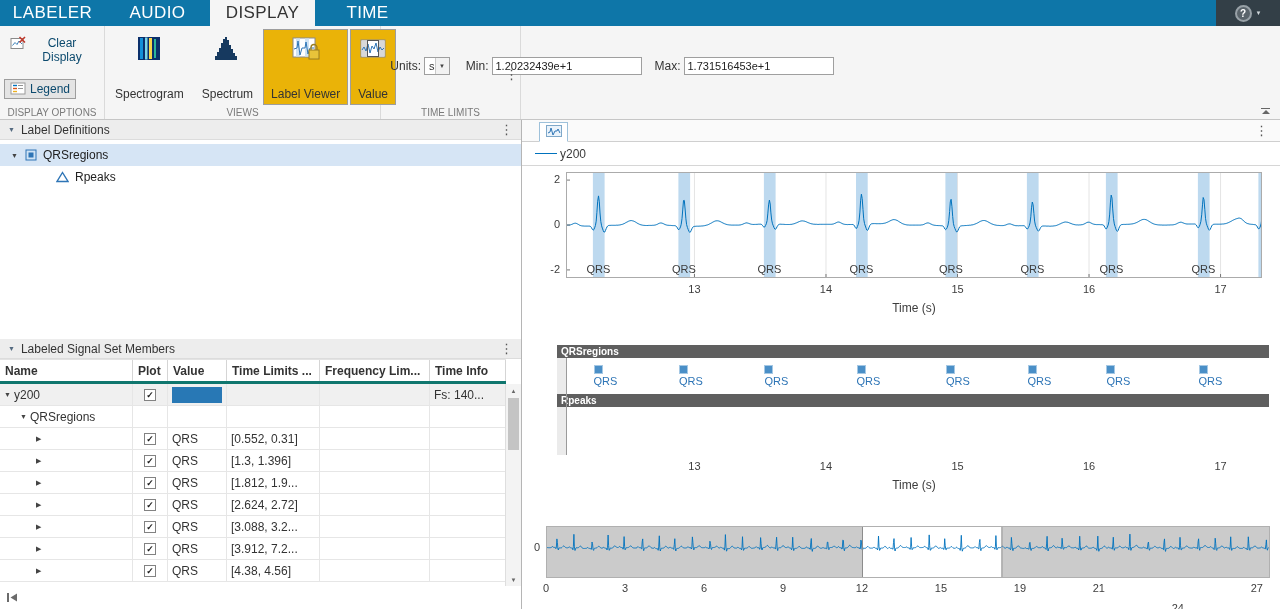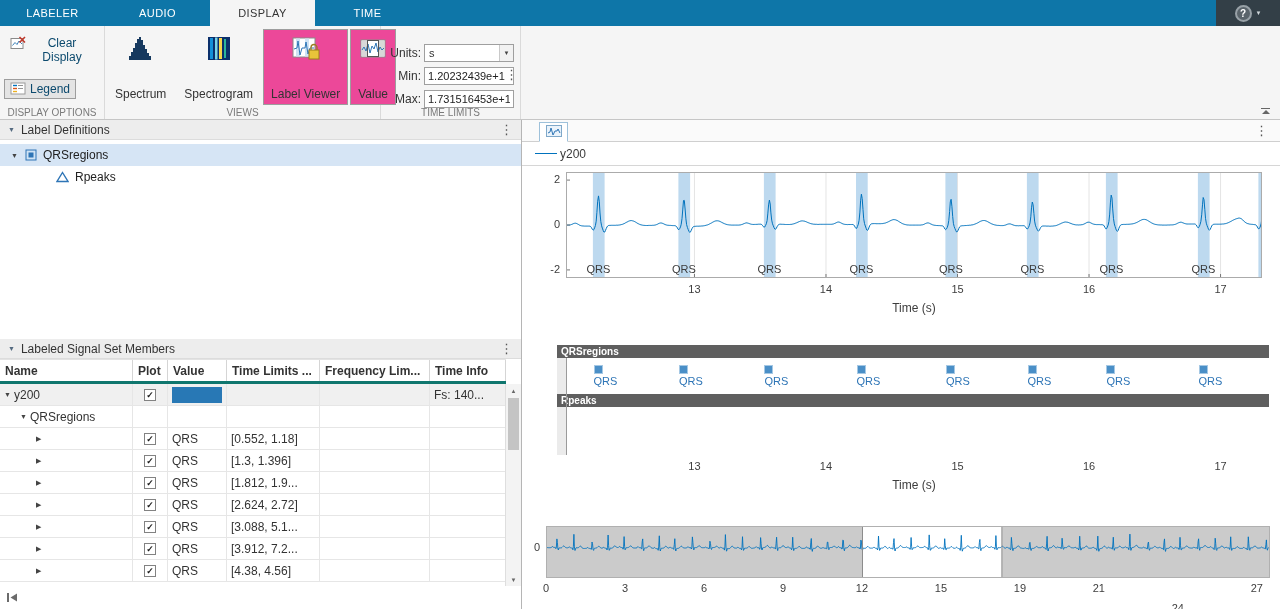--- a/index.html
+++ b/index.html
@@ -3,41 +3,41 @@
 <meta charset="utf-8">
 <style>
   *{box-sizing:border-box;margin:0;padding:0}
   html,body{width:1280px;height:609px}
   body{font-family:"Liberation Sans",sans-serif;font-size:12px;color:#333;background:#fff;overflow:hidden;cursor:default}
   .app{width:1280px;height:609px;display:flex;flex-direction:column}
 
   
   .topbar{height:26px;background:var(--topbar,#0e76a8);position:relative;display:flex;flex:none}
   .top-tabs{display:flex;height:100%}
-  .top-tab{width:105px;display:flex;align-items:center;justify-content:center;color:#fff;font-size:11px;letter-spacing:.4px}
+  .top-tab{width:105px;display:flex;align-items:center;justify-content:center;color:#fff;font-size:17px;letter-spacing:.4px}
   .top-tab.active{background:#f5f5f5;color:#333}
   .topbar-right{position:absolute;right:0;top:0;height:26px;width:64px;background:#333f47;display:flex;align-items:center;justify-content:center}
   .help-btn{display:flex;align-items:center;gap:4px;background:none;border:none;cursor:pointer}
   .help-circle{width:17px;height:17px;border-radius:50%;background:#5a646b;border:2px solid #98a1a7;color:#fff;font-size:10px;font-weight:bold;display:flex;align-items:center;justify-content:center}
   .help-caret{color:#cfd6da;font-size:6px}
 
   
   .ribbon{height:94px;background:#f5f5f5;border-bottom:1px solid #c6c6c6;display:flex;position:relative;flex:none}
   .rsec{position:relative;border-right:1px solid #dadada}
   .sec-label{position:absolute;bottom:1px;left:0;right:0;text-align:center;font-size:10px;color:#7a7a7a;white-space:nowrap}
   .sec-display-options{width:105px;display:flex;flex-direction:column;align-items:flex-start;padding:7px 4px 14px}
   .small-btn{display:flex;align-items:flex-start;gap:4px;font:inherit;color:#0c4a6e;background:none;border:1px solid transparent;padding:2px 5px;cursor:pointer}
   .small-btn.toggled{background:#e4e4e4;border-color:#9d9d9d;margin-top:12px}
   .ricon{display:inline-flex;align-items:center;justify-content:center}
   .sec-views{width:276px;padding:3px 2px 14px}
   .views-row{display:flex;height:100%;gap:2px}
   .view-btn{display:flex;flex-direction:column;align-items:center;justify-content:space-between;padding:6px 7px 3px;border:1px solid transparent;cursor:pointer}
-  .view-btn.selected{background:#ec4899;border-color:#9d9d9d}
+  .view-btn.selected{background:#eab308;border-color:#9d9d9d}
   .vb-label{font-size:12px;color:#333;white-space:nowrap}
-  .sec-time{width:140px;padding:18px 6px 14px 6px;display:flex;flex-direction:column;gap:5px}
+  .sec-time{width:140px;padding:0 6px 14px 6px;display:flex;gap:5px}
   .tl-row{display:flex;align-items:center;gap:3px}
   .tl-label{width:34px;text-align:right;font-size:12px;color:#333;flex:none}
   .tl-field{flex:1;min-width:0;height:18px;border:1px solid #9f9f9f;background:#fff;font-family:inherit;font-size:11px;padding:0 3px;color:#222}
   .tl-select{flex:1;height:18px;border:1px solid #9f9f9f;background:#fff;display:flex;align-items:center;padding-left:4px;font-size:11px;cursor:pointer}
   .arrow-btn{margin-left:auto;width:14px;align-self:stretch;border-left:1px solid #c9c9c9;background:#f2f2f2;display:flex;align-items:center;justify-content:center;font-size:6px;color:#444}
   .kebab{color:#555;font-size:13px;line-height:1;cursor:pointer}
   .sec-kebab{position:absolute;right:2px;top:42px}
   .ribbon-spacer{flex:1;position:relative}
   .collapse-ribbon{position:absolute;right:10px;bottom:5px;display:flex;flex-direction:column;align-items:center;gap:1px;cursor:pointer}
   .cr-line{width:9px;height:0;border-top:1px solid #666}
@@ -141,37 +141,37 @@
           </span>
         <span>Legend</span>
       </button>
       <div class="sec-label">DISPLAY OPTIONS</div>
     </section>
 
     <section class="rsec sec-views">
       <div class="views-row">
           <div class="view-btn">
             <span class="ricon">
-              <svg width="26" height="25" viewBox="0 0 26 25">
-                <path d="M1 24 L1 20 3 20 3 16 5 16 5 12 7 12 7 7 9 7 9 3 11 3 11 1 13 1 13 4 15 4 15 9 17 9 17 13 19 13 19 17 21 17 21 20 23 20 23 24 Z" fill="#16395f"></path>
-              </svg>
-            </span>
-            <span class="vb-label">Spectrum</span>
-          </div>
-          <div class="view-btn">
-            <span class="ricon">
               <svg width="24" height="25" viewBox="0 0 24 25">
                 <rect x="1" y="1" width="22" height="23" fill="#0b2f6b"></rect>
                 <rect x="3" y="2" width="3" height="21" fill="#1390d8"></rect>
                 <rect x="8" y="1.5" width="2.5" height="22" fill="#7ad4e8"></rect>
                 <rect x="12" y="2" width="3" height="21" fill="#f7d54a"></rect>
                 <rect x="17" y="3" width="2" height="19" fill="#2bb59a"></rect>
               </svg>
             </span>
             <span class="vb-label">Spectrogram</span>
+          </div>
+          <div class="view-btn">
+            <span class="ricon">
+              <svg width="26" height="25" viewBox="0 0 26 25">
+                <path d="M1 24 L1 20 3 20 3 16 5 16 5 12 7 12 7 7 9 7 9 3 11 3 11 1 13 1 13 4 15 4 15 9 17 9 17 13 19 13 19 17 21 17 21 20 23 20 23 24 Z" fill="#16395f"></path>
+              </svg>
+            </span>
+            <span class="vb-label">Spectrum</span>
           </div>
           <div class="view-btn selected">
             <span class="ricon">
               <svg width="28" height="25" viewBox="0 0 28 25">
                 <rect x="1" y="2" width="22" height="19" fill="#fff" stroke="#8a8a8a"></rect>
                 <rect x="4" y="2.5" width="4" height="18" fill="#cfe3f5"></rect>
                 <rect x="13" y="2.5" width="4" height="18" fill="#cfe3f5"></rect>
                 <polyline points="2,13 5,12 6,5 8,19 10,12 13,12 14,6 16,18 18,12 22,12" fill="none" stroke="#2e75b6" stroke-width="1"></polyline>
                 <rect x="17" y="14" width="10" height="9" fill="#e8c33a" stroke="#9a7d1e"></rect>
                 <path d="M19 14 v-2.5 a3 3 0 0 1 6 0 v2.5" fill="none" stroke="#9a7d1e" stroke-width="1.3"></path>
@@ -296,21 +296,21 @@
             <div class="mt-cell" style="padding-left: 36px;">
               <span class="exp">▶</span>
               <span></span>
             </div>
             <div class="mt-cell">
               <span class="cb">✓</span>
             </div>
             <div class="mt-cell">
               <span>QRS</span>
             </div>
-            <div class="mt-cell">[0.552, 1.18]</div>
+            <div class="mt-cell">[0.552, 0.31]</div>
             <div class="mt-cell"></div>
             <div class="mt-cell"></div>
           </div>
           <div class="mt-row">
             <div class="mt-cell" style="padding-left: 36px;">
               <span class="exp">▶</span>
               <span></span>
             </div>
             <div class="mt-cell">
               <span class="cb">✓</span>
@@ -356,21 +356,21 @@
             <div class="mt-cell" style="padding-left: 36px;">
               <span class="exp">▶</span>
               <span></span>
             </div>
             <div class="mt-cell">
               <span class="cb">✓</span>
             </div>
             <div class="mt-cell">
               <span>QRS</span>
             </div>
-            <div class="mt-cell">[3.088, 5.1...</div>
+            <div class="mt-cell">[3.088, 3.2...</div>
             <div class="mt-cell"></div>
             <div class="mt-cell"></div>
           </div>
           <div class="mt-row">
             <div class="mt-cell" style="padding-left: 36px;">
               <span class="exp">▶</span>
               <span></span>
             </div>
             <div class="mt-cell">
               <span class="cb">✓</span>

